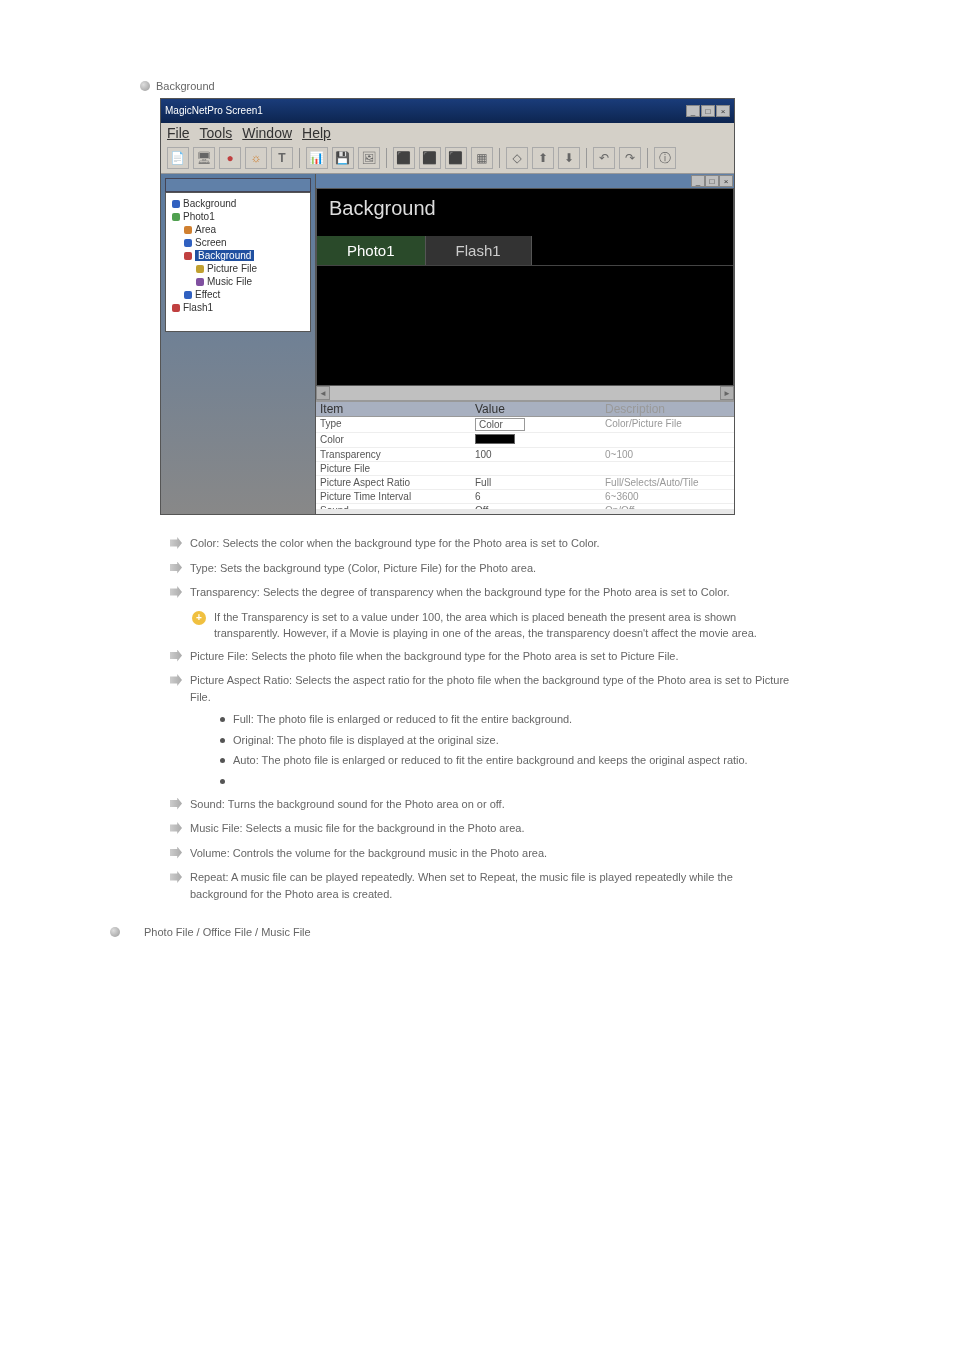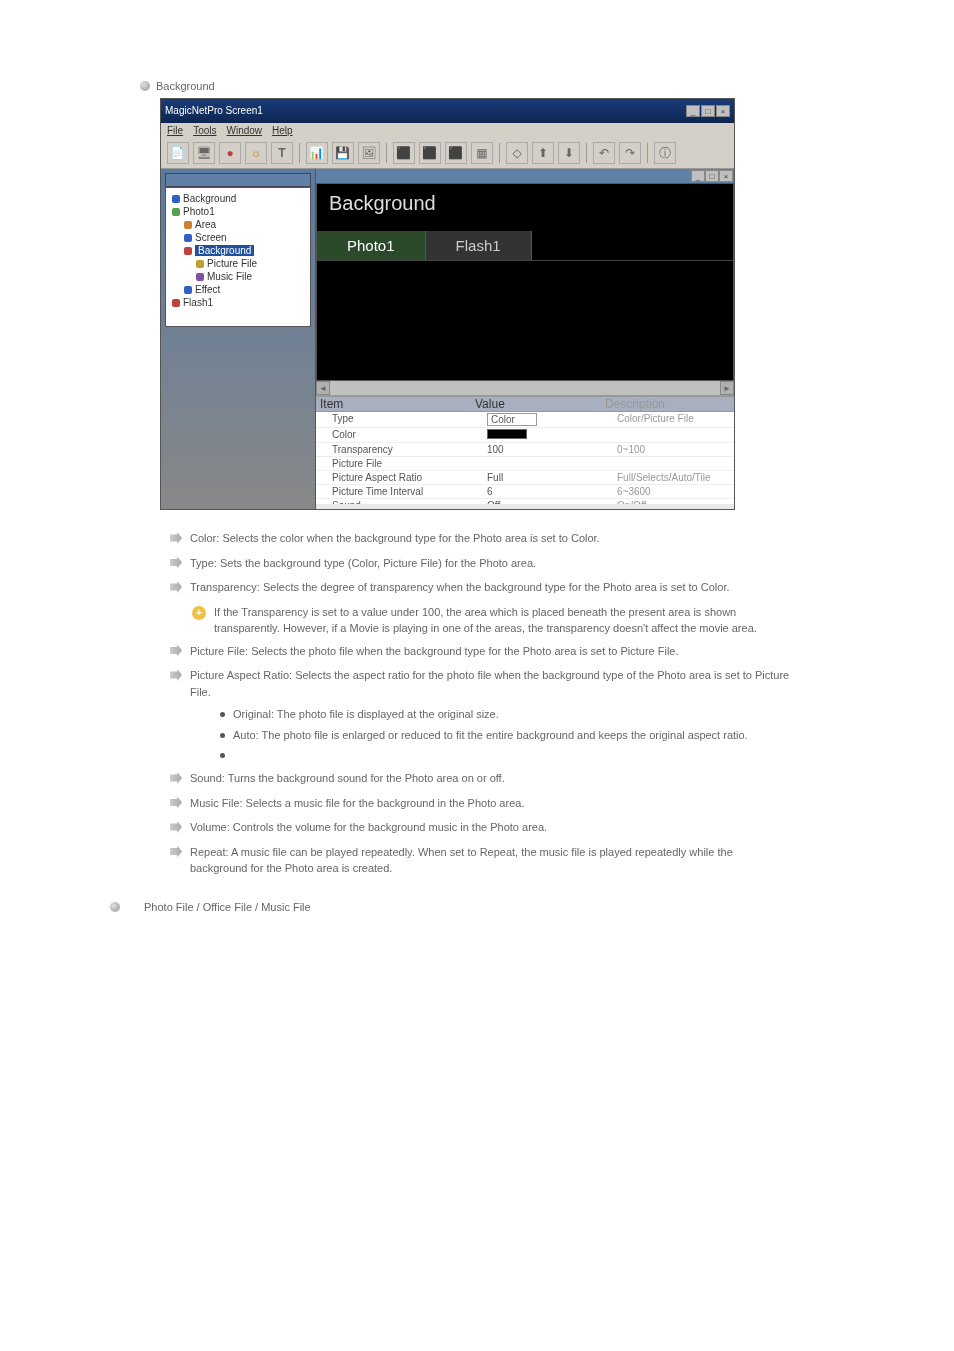--- a/index.html
+++ b/index.html
@@ -55,21 +55,21 @@
       border: 1px solid #888;
       font-size: 8px;
       display: flex;
       align-items: center;
       justify-content: center;
       color: #333;
     }
     .menu-bar {
       background: #d4d0c8;
       padding: 2px 6px;
-      font-size: 10px;
+      font-size: 14px;
       color: #333;
       display: flex;
       gap: 10px;
     }
     .menu-item {
       text-decoration: underline;
       text-decoration-color: #333;
     }
     .toolbar {
       background: #d4d0c8;
@@ -221,21 +221,21 @@
       background: #fff;
       font-size: 10px;
       color: #555;
       height: 92px;
       overflow: hidden;
       position: relative;
     }
     .prop-row {
       display: flex;
       border-bottom: 1px solid #eee;
-      padding: 1px 12px;
+      padding: 1px 0;
     }
     .col-item-h { width: 155px; padding-left: 4px; }
     .col-value { width: 130px; padding-left: 4px; }
     .col-desc { flex: 1; padding-left: 4px; color: #999; }
     .prop-value-box {
       background: #fff;
       border: 1px solid #999;
       padding: 0 3px;
       display: inline-block;
       min-width: 50px;
@@ -501,20 +501,24 @@
     <span>Picture File: Selects the photo file when the background type for the Photo area is set to Picture File.</span>
   </div>
 
   <div class="list-item-outer">
     <span class="arrow-bullet"></span>
     <div>
       <span>Picture Aspect Ratio: Selects the aspect ratio for the photo file when the background type of the Photo area is set to Picture File.</span>
       <div class="sub-list">
         <div class="sub-item">
             <span class="dot-bullet"></span>
+            <span>Full: The photo file is enlarged or reduced to fit the entire background.</span>
+          </div>
+        <div class="sub-item">
+            <span class="dot-bullet"></span>
             <span>Original: The photo file is displayed at the original size.</span>
           </div>
         <div class="sub-item">
             <span class="dot-bullet"></span>
             <span>Auto: The photo file is enlarged or reduced to fit the entire background and keeps the original aspect ratio.</span>
           </div>
         <div class="sub-item">
             <span class="dot-bullet"></span>
           </div>
       </div>

